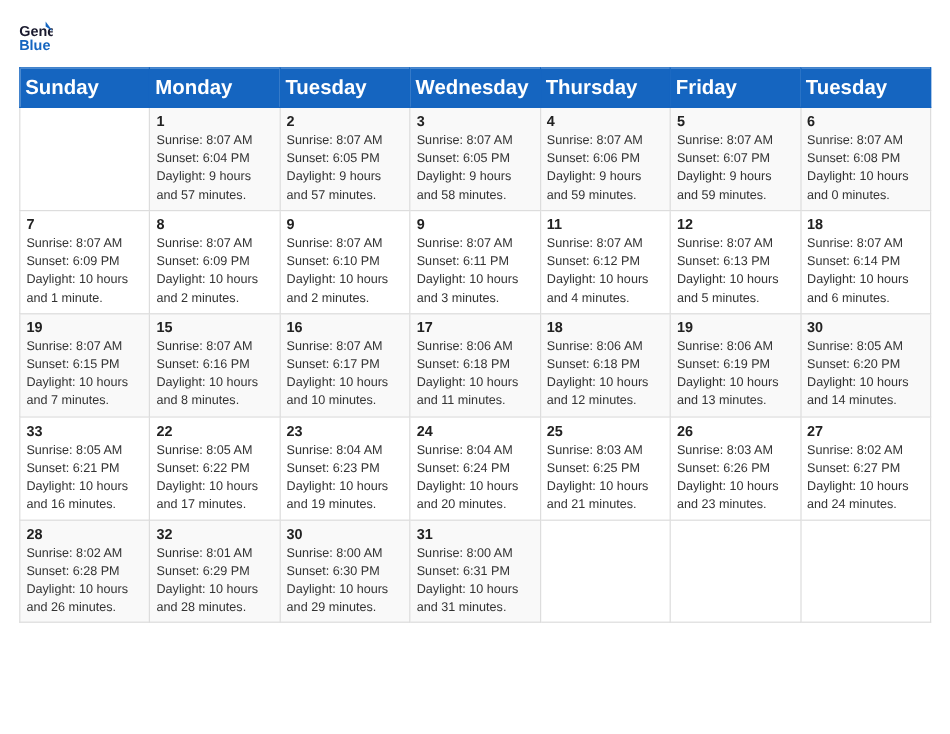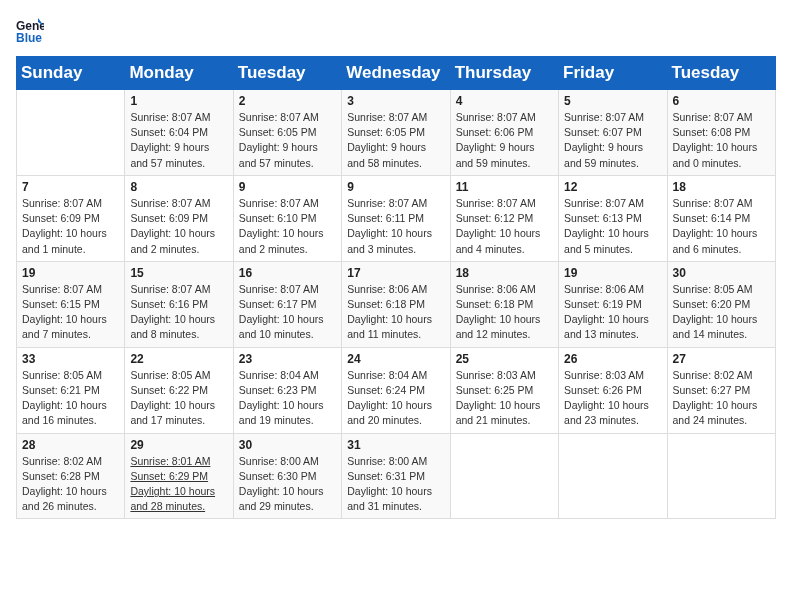--- a/index.html
+++ b/index.html
@@ -312,22 +312,22 @@
       </tr>
       <tr>
         <td>
           <span class="day-number">28</span>
           <div class="day-info" style="white-space: pre-line;">Sunrise: 8:02 AM
 Sunset: 6:28 PM
 Daylight: 10 hours
 and 26 minutes.</div>
         </td>
         <td>
-          <span class="day-number">29</span>
-          <div class="day-info" style="white-space: pre-line; text-decoration: underline;">Sunrise: 8:01 AM
+          <span class="day-number">32</span>
+          <div class="day-info" style="white-space: pre-line;">Sunrise: 8:01 AM
 Sunset: 6:29 PM
 Daylight: 10 hours
 and 28 minutes.</div>
         </td>
         <td>
           <span class="day-number">30</span>
           <div class="day-info" style="white-space: pre-line;">Sunrise: 8:00 AM
 Sunset: 6:30 PM
 Daylight: 10 hours
 and 29 minutes.</div>

